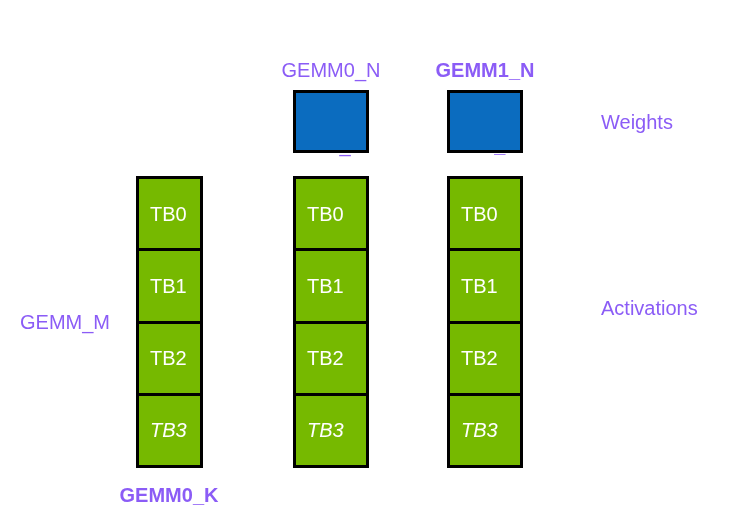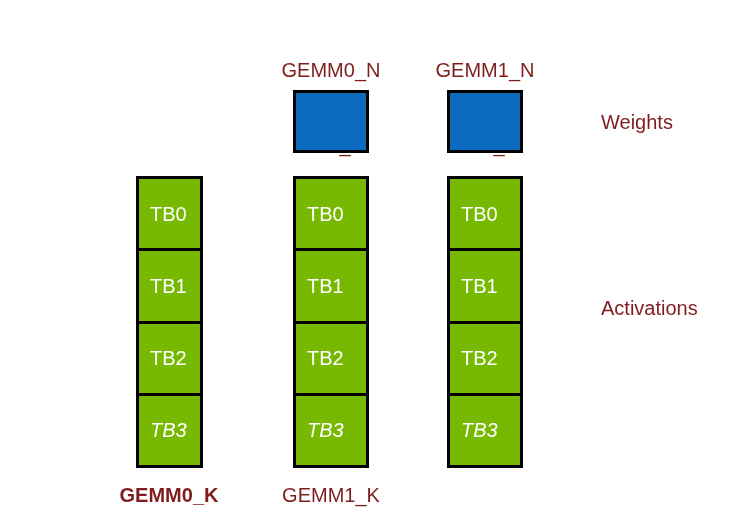--- a/index.html
+++ b/index.html
@@ -13,21 +13,21 @@
   #canvas {
     position: relative;
     width: 742px;
     height: 529px;
     background: #ffffff;
     overflow: hidden;
   }
 
   .label {
     position: absolute;
-    color: #7f1d1d;
+    color: #8b5cf6;
     font-family: "Liberation Sans", sans-serif;
     font-size: 20px;
     line-height: 25px;
     white-space: pre;
   }
 
   .header-label {
     text-align: center;
     width: 200px;
   }
@@ -83,31 +83,32 @@
 </head>
 <body>
 
 <div id="canvas">
 
   <div class="label header-label" style="left:231px; top:8px;">
     <div>GEMM0_N</div>
     <div>= TB_N</div>
   </div>
 
-  <div class="label header-label" style="left:385px; top:8px;">
+  <div class="label header-label" style="left:385px; top:8px;font-weight:bold;">
     <div>GEMM1_N</div>
     <div>= TB_N</div>
   </div>
 
   <div class="weight-box" style="left:293px; top:90px; width:76px; height:63px;"></div>
   <div class="weight-box" style="left:447px; top:90px; width:76px; height:63px;"></div>
 
   <div class="label side-label" style="left:601px; top:296px;">Activations</div>
   <div class="label side-label" style="left:601px; top:110px;">Weights</div>
 
+  <div class="label side-label" style="left:20px; top:310px;">GEMM_M</div>
 
   <div class="stack" style="left:136px; top:176px; width:67px; height:292px;">
     <div class="stack-cell">
       <span class="cell-text">TB0</span>
     </div>
     <div class="stack-cell">
       <span class="cell-text">TB1</span>
     </div>
     <div class="stack-cell">
       <span class="cell-text">TB2</span>
@@ -141,15 +142,14 @@
     </div>
     <div class="stack-cell">
       <span class="cell-text">TB2</span>
     </div>
     <div class="stack-cell">
       <span class="cell-text">TB3</span>
     </div>
   </div>
 
   <div class="label bottom-label" style="left:69px; top:483px;font-weight:bold;">GEMM0_K</div>
-  <div class="label bottom-label" style="left:231px; top:483px;">GEMM1_K</div>
 
 </div>
 
 </body></html>

